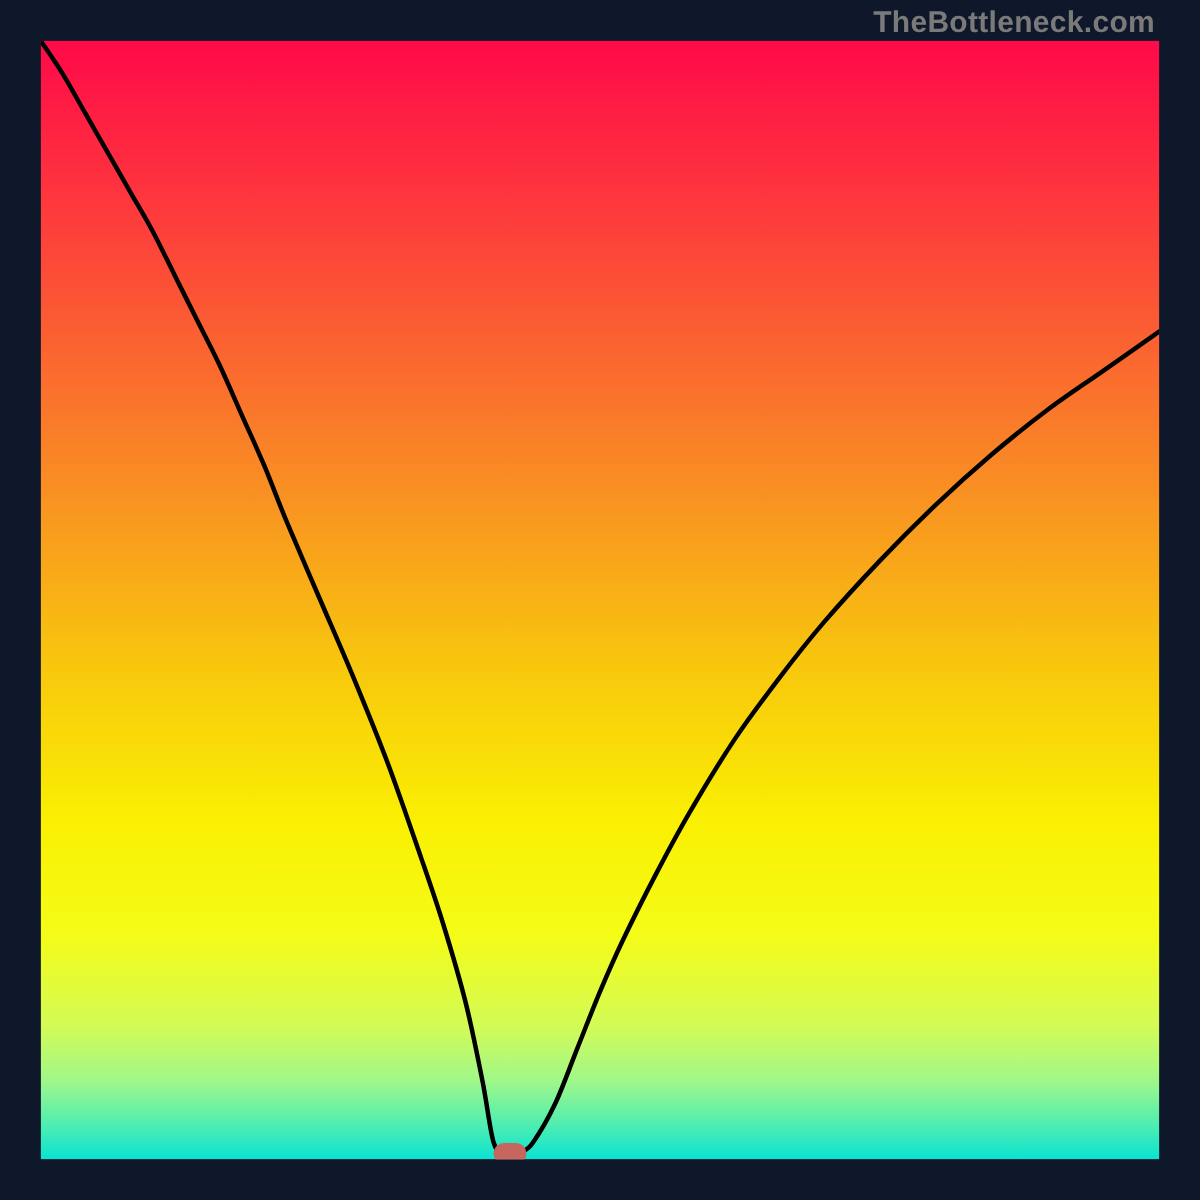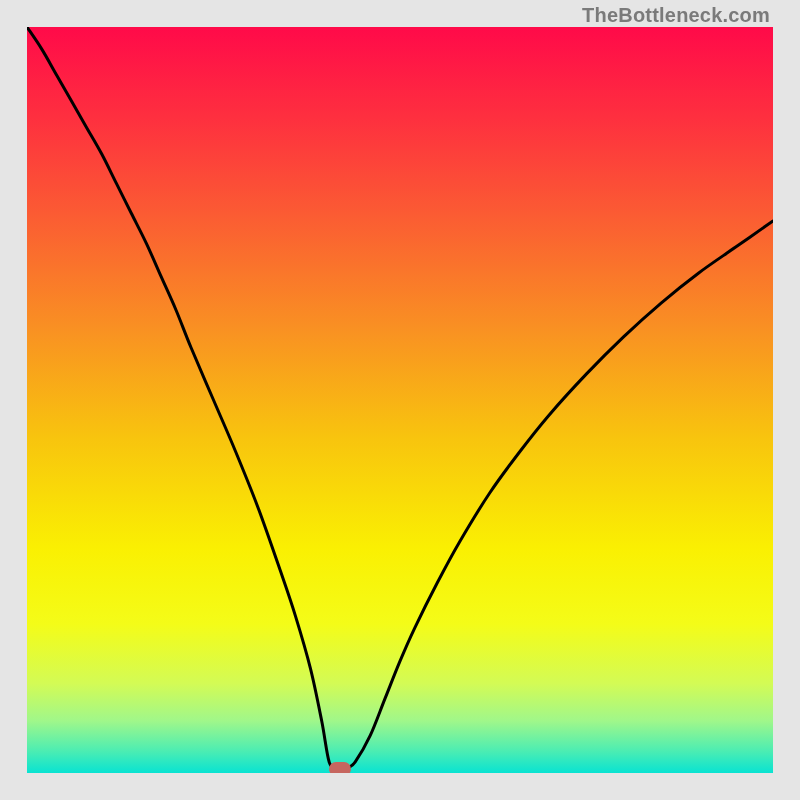--- a/index.html
+++ b/index.html
@@ -9,21 +9,21 @@
     height: 800px;
     background: #000;
     overflow: hidden;
   }
   .frame {
     position: absolute;
     left: 0;
     top: 0;
     width: 800px;
     height: 800px;
-    background: #e5e5e5;
+    background: #0f172a;
   }
   .plot {
     position: absolute;
     left: 27px;
     top: 27px;
     width: 746px;
     height: 746px;
     overflow: hidden;
   }
   .gradient {

